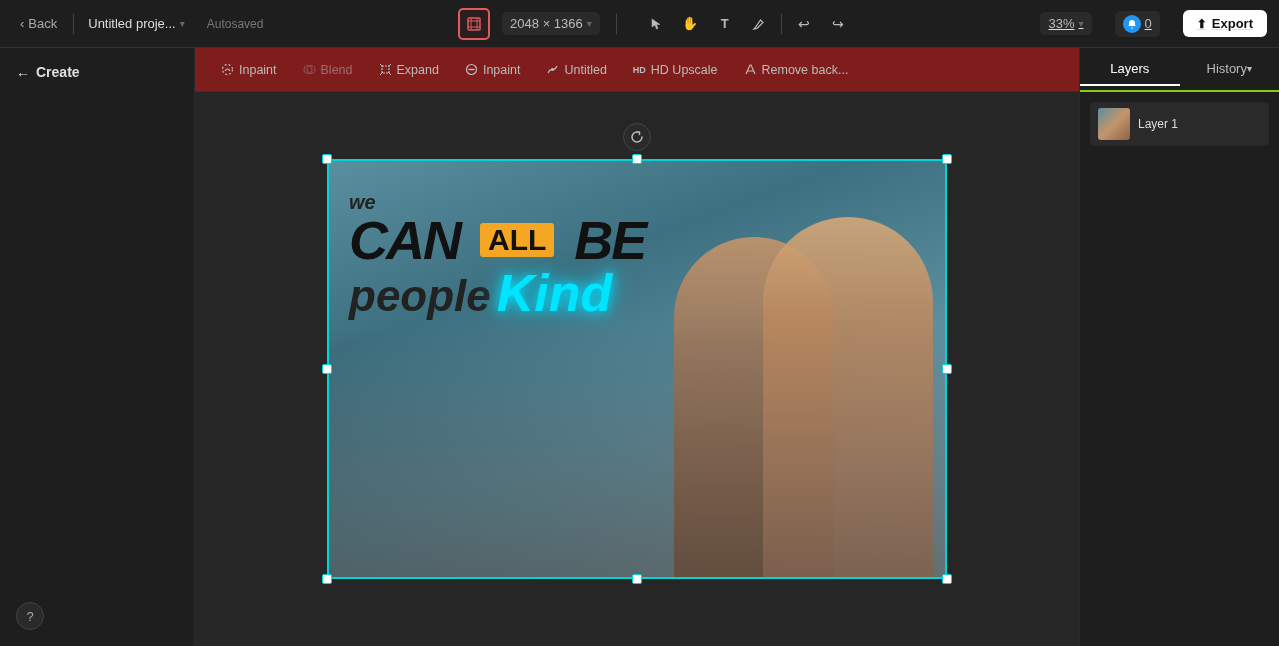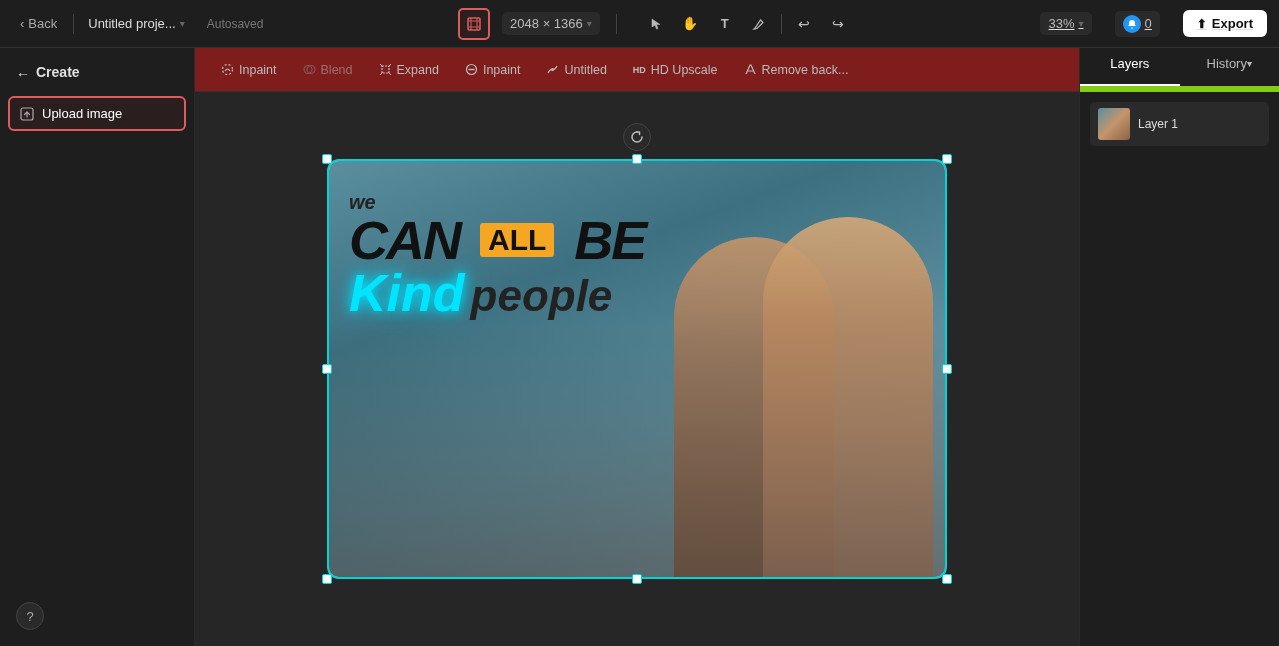--- a/index.html
+++ b/index.html
@@ -236,21 +236,21 @@
     
     .canvas-image-container {
       position: relative;
       width: 620px;
       height: 420px;
     }
     .canvas-image {
       width: 100%;
       height: 100%;
       border: 2px solid #00d4d4;
-      border-radius: 12px;
+      border-radius: 2px;
       overflow: hidden;
       position: relative;
       background: #f0abfc;
     }
 
     
     .canvas-image-bg {
       width: 100%;
       height: 100%;
       background: linear-gradient(160deg, #5a8fa0 0%, #3d7080 30%, #5c8e9e 60%, #8aabb5 100%);
@@ -327,21 +327,22 @@
     .right-panel {
       width: 200px;
       background: #1e1e1e;
       border-left: 1px solid #2a2a2a;
       display: flex;
       flex-direction: column;
       flex-shrink: 0;
     }
     .right-panel-tabs {
       display: flex;
-      border-bottom: 6px solid #84cc16;
+      align-items: center;
+      border-bottom: 2px solid #84cc16;
       height: 44px;
     }
     .panel-tab {
       flex: 1;
       text-align: center;
       font-size: 13px;
       color: #bbb;
       cursor: pointer;
       padding: 8px;
       border-bottom: 2px solid transparent;
@@ -481,28 +482,20 @@
     </button>
   </div>
 </div>
 
 <div class="main-area">
 
   <div class="sidebar">
     <div class="sidebar-header">
       <span style="font-size:14px;">←</span>
       <span>Create</span>
-    </div>
-    <div class="sidebar-item active">
-      <svg width="14" height="14" viewBox="0 0 14 14" fill="none">
-        <rect x="1" y="1" width="12" height="12" rx="2" stroke="#aaa" stroke-width="1.2" fill="none"></rect>
-        <path d="M4.5 7.5 L7 5 L9.5 7.5" stroke="#aaa" stroke-width="1.2" stroke-linecap="round"></path>
-        <line x1="7" y1="5" x2="7" y2="10" stroke="#aaa" stroke-width="1.2" stroke-linecap="round"></line>
-      </svg>
-      <span>Upload image</span>
     </div>
   </div>
 
   <div class="canvas-area">
 
     <div class="canvas-toolbar">
       <button class="canvas-tool-btn">
         <svg width="13" height="13" viewBox="0 0 13 13" fill="none">
           <circle cx="6.5" cy="6.5" r="5" stroke="#bbb" stroke-width="1.2" stroke-dasharray="2 2"></circle>
           <path d="M4 8 Q6.5 4 9 8" stroke="#bbb" stroke-width="1.2" fill="none"></path>
@@ -571,22 +564,22 @@
             <div class="canvas-text-overlay">
               <div style="display:flex;align-items:baseline;gap:4px;line-height:1.1;">
                 <span style="font-size:20px;font-weight:900;font-style:italic;color:#222;">we</span>
               </div>
               <div style="display:flex;align-items:center;gap:20px;line-height:1;">
                 <span style="font-size:54px;font-weight:900;font-style:italic;color:#111;letter-spacing:-2px;">CAN</span>
                 <span style="font-size:30px;font-weight:900;color:#111;background:#f5a623;padding:2px 8px;border-radius:3px;">ALL</span>
                 <span style="font-size:54px;font-weight:900;font-style:italic;color:#111;letter-spacing:-2px;">BE</span>
               </div>
               <div style="display:flex;align-items:baseline;gap:6px;line-height:1;">
+                <span style="font-size:44px;font-weight:900;font-style:italic;color:#222;">people</span>
                 <span style="font-size:52px;font-weight:900;font-style:italic;color:#00e5ff;text-shadow:0 0 12px #00e5ff,0 0 24px #00b8d9;">Kind</span>
-                <span style="font-size:44px;font-weight:900;font-style:italic;color:#222;">people</span>
               </div>
             </div>
           </div>
         </div>
 
         <div class="handle handle-tl"></div>
         <div class="handle handle-tc"></div>
         <div class="handle handle-tr"></div>
         <div class="handle handle-ml"></div>
         <div class="handle handle-mr"></div>

